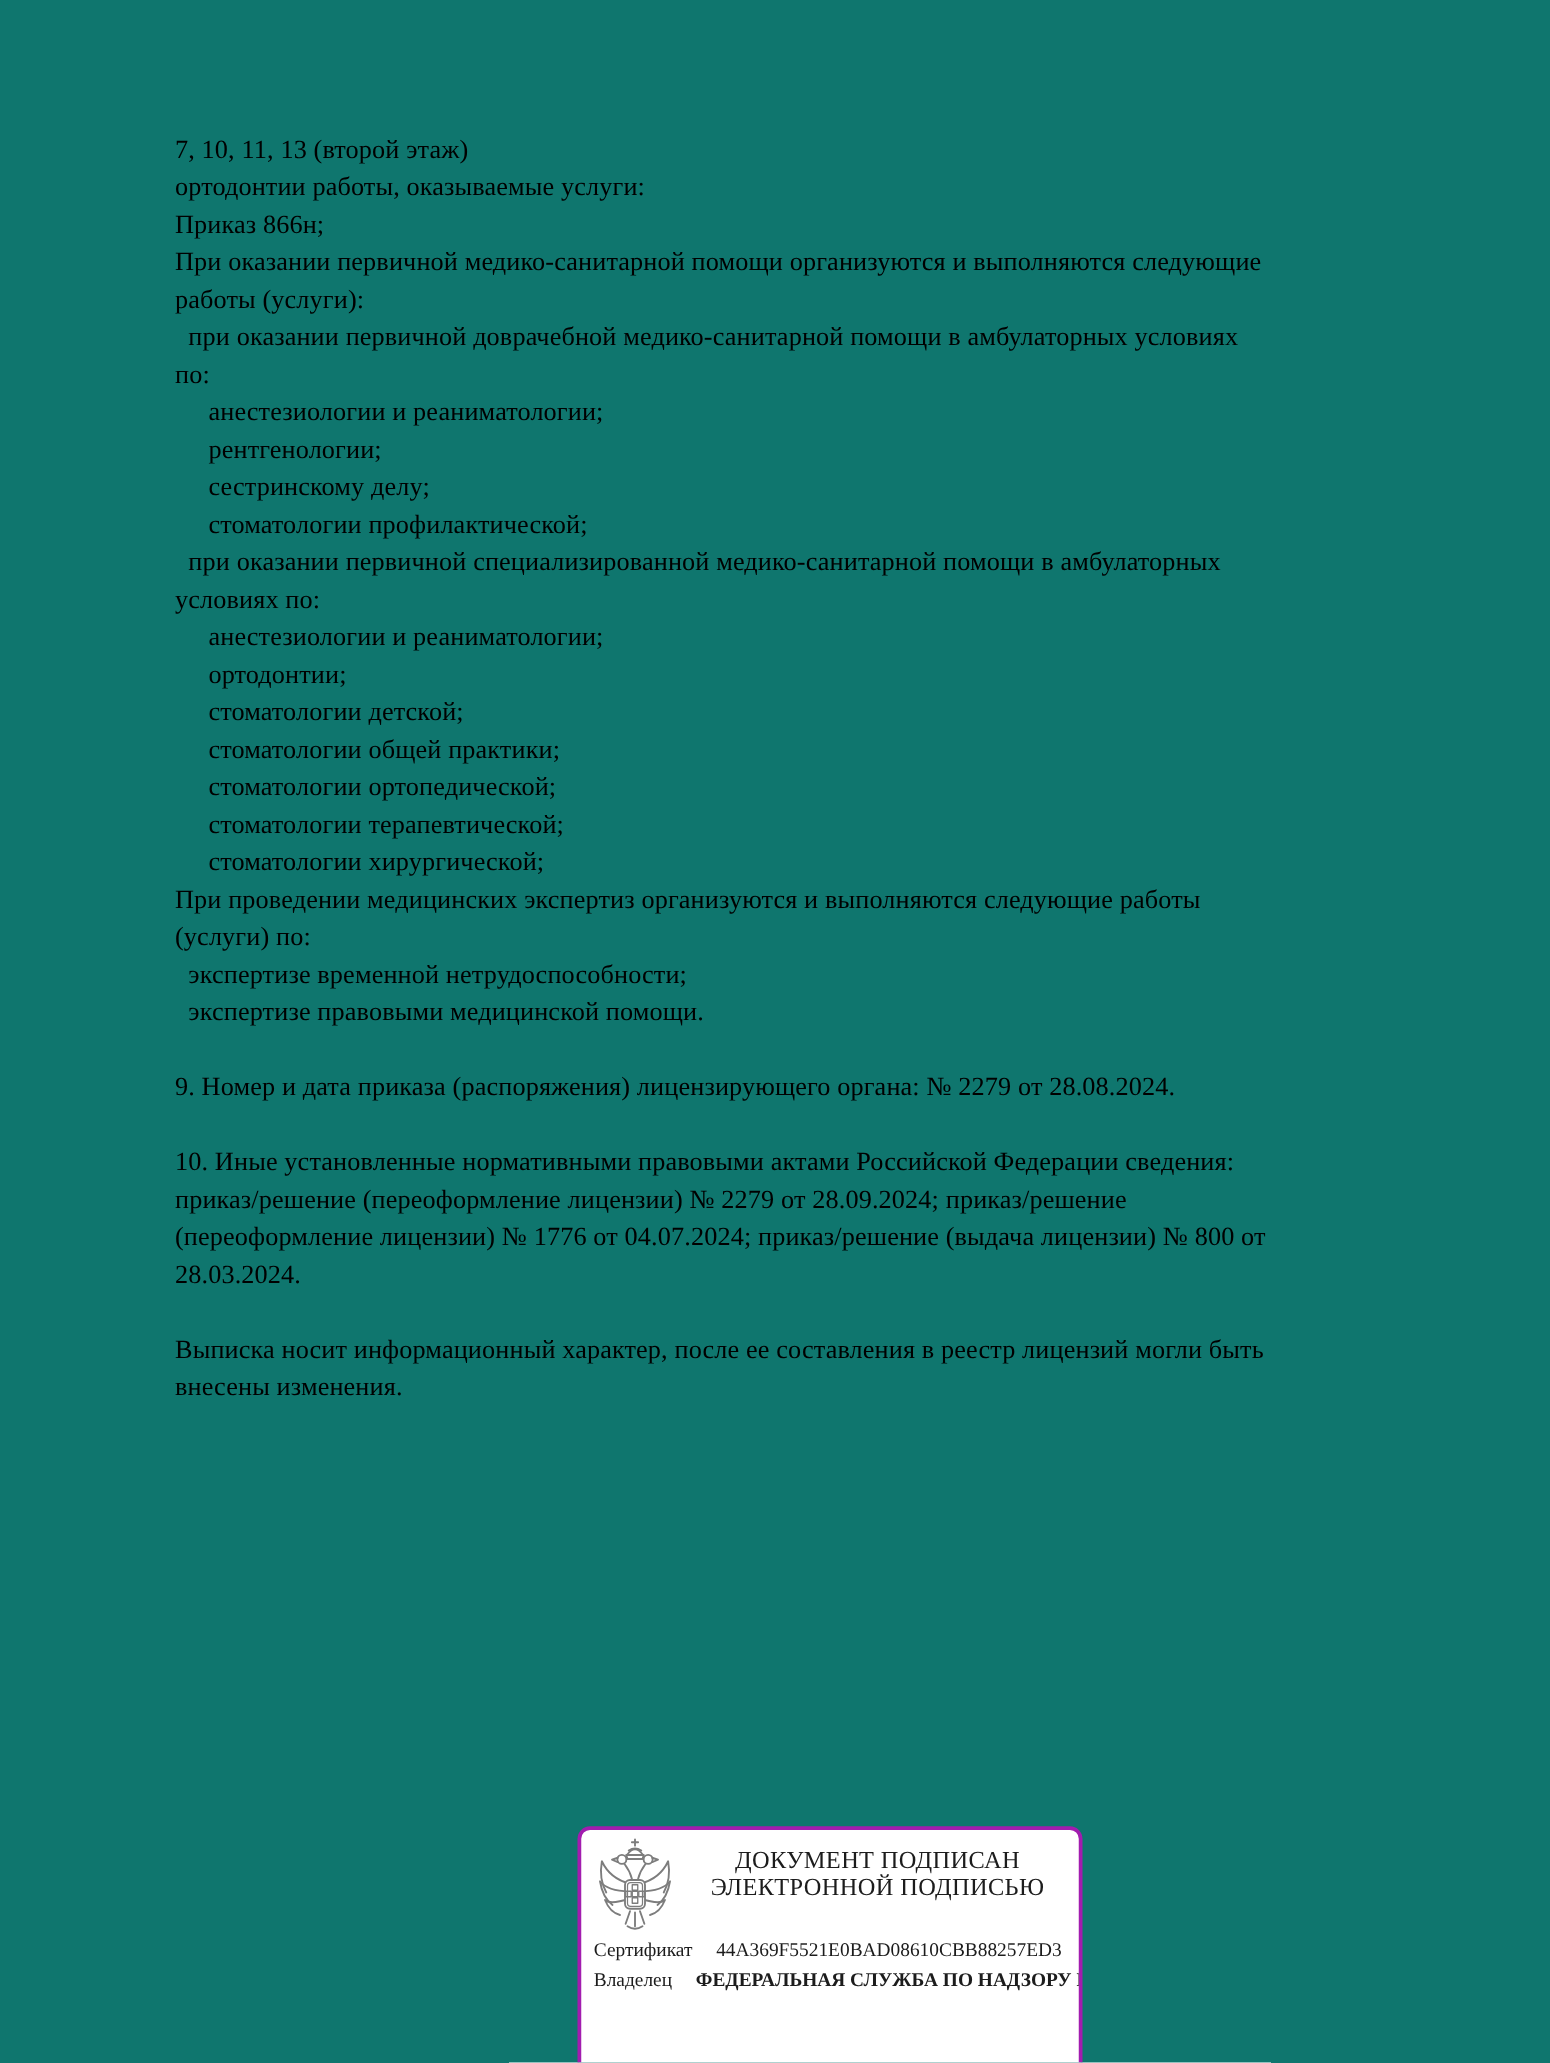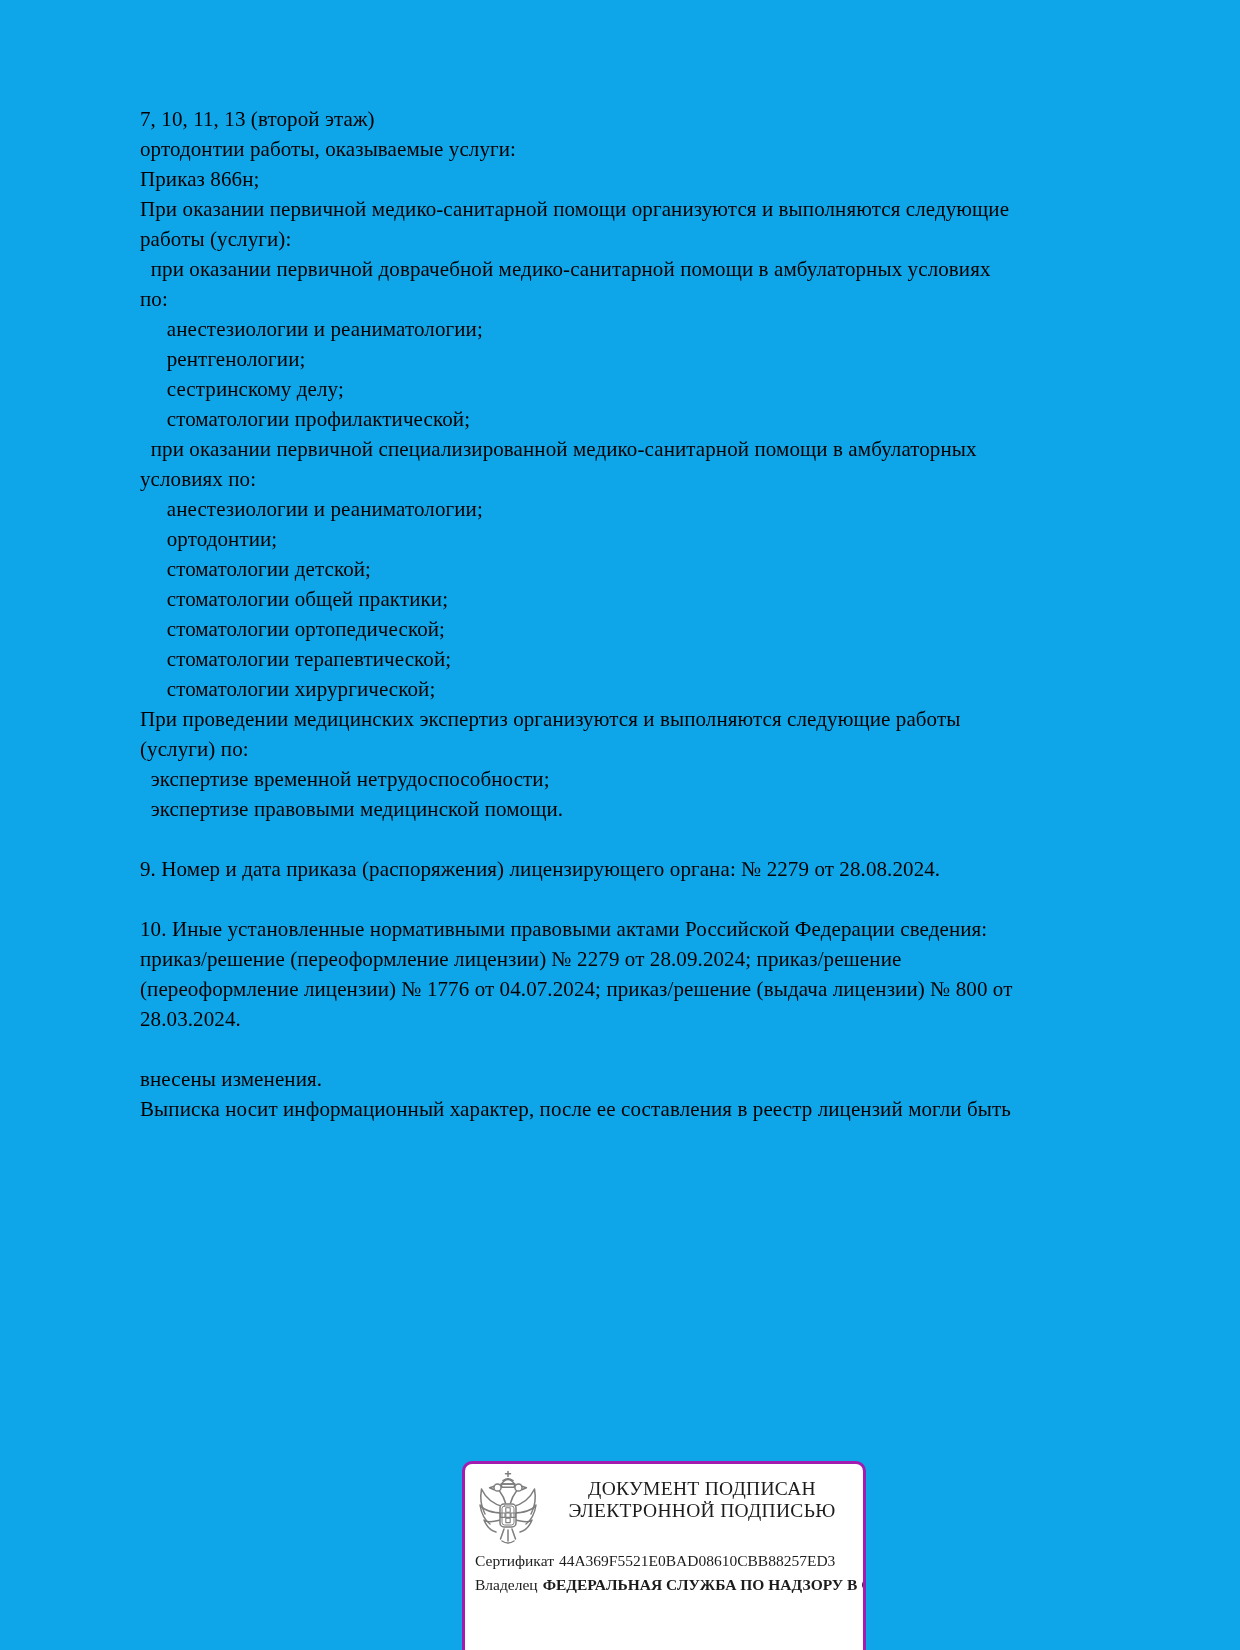--- a/index.html
+++ b/index.html
@@ -1,18 +1,18 @@
 <!DOCTYPE html>
 <html><head>
 <meta charset="utf-8">
 <style>
   html,body{margin:0;padding:0;background:#ffffff;}
   body{width:1240px;height:1650px;position:relative;}
   .page{
-    position:relative;width:1240px;height:1650px;background:#0ea5e9;overflow:hidden;
+    position:relative;width:1240px;height:1650px;background:#0f766e;overflow:hidden;
     font-family:"Liberation Serif","DejaVu Serif",serif;color:#000000;
   }
   .doc-text{
     position:absolute;left:140px;top:104px;width:1015px;
     font-size:21px;line-height:30px;letter-spacing:0.1px;
   }
   .ln{white-space:pre;height:30px;}
   .stamp{
     position:absolute;left:462px;top:1461px;width:404px;height:208px;
     border:3px solid #a21caf;border-radius:10px;box-sizing:border-box;background:#ffffff;
@@ -20,21 +20,21 @@
   .emblem{position:absolute;left:10px;top:6px;width:66px;height:76px;}
   .stamp-title{
     position:absolute;left:84px;right:8px;top:14px;text-align:center;
     font-size:19.5px;line-height:21.5px;letter-spacing:0.3px;color:#1c1c1c;
   }
   .stamp-info{
     position:absolute;left:10px;top:85px;width:388px;
     font-size:15.5px;line-height:23.5px;color:#1c1c1c;
   }
   .iline{white-space:nowrap;overflow:hidden;}
-  .lbl{margin-right:5px;}
+  .lbl{margin-right:19px;}
   .owner-b{font-weight:bold;}
 </style>
 </head>
 <body>
 
 <div class="page">
 
   <div class="doc-text" id="doc-lines">
       <div class="ln">7, 10, 11, 13 (второй этаж)</div>
       <div class="ln">ортодонтии работы, оказываемые услуги:</div>
@@ -61,22 +61,22 @@
       <div class="ln">  экспертизе временной нетрудоспособности;</div>
       <div class="ln">  экспертизе правовыми медицинской помощи.</div>
       <div class="ln"></div>
       <div class="ln">9. Номер и дата приказа (распоряжения) лицензирующего органа: № 2279 от 28.08.2024.</div>
       <div class="ln"></div>
       <div class="ln">10. Иные установленные нормативными правовыми актами Российской Федерации сведения:</div>
       <div class="ln">приказ/решение (переоформление лицензии) № 2279 от 28.09.2024; приказ/решение</div>
       <div class="ln">(переоформление лицензии) № 1776 от 04.07.2024; приказ/решение (выдача лицензии) № 800 от</div>
       <div class="ln">28.03.2024.</div>
       <div class="ln"></div>
+      <div class="ln">Выписка носит информационный характер, после ее составления в реестр лицензий могли быть</div>
       <div class="ln">внесены изменения.</div>
-      <div class="ln">Выписка носит информационный характер, после ее составления в реестр лицензий могли быть</div>
     </div>
 
   <div class="stamp">
 
     <div class="emblem">
       <svg width="66" height="76" viewBox="0 0 64 76" xmlns="http://www.w3.org/2000/svg">
         <g stroke="#7d7d7d" fill="none" stroke-width="1.5" stroke-linecap="round" stroke-linejoin="round">
 
           <path d="M32 1.5 v5 M29.5 3.8 h5"></path>
 

